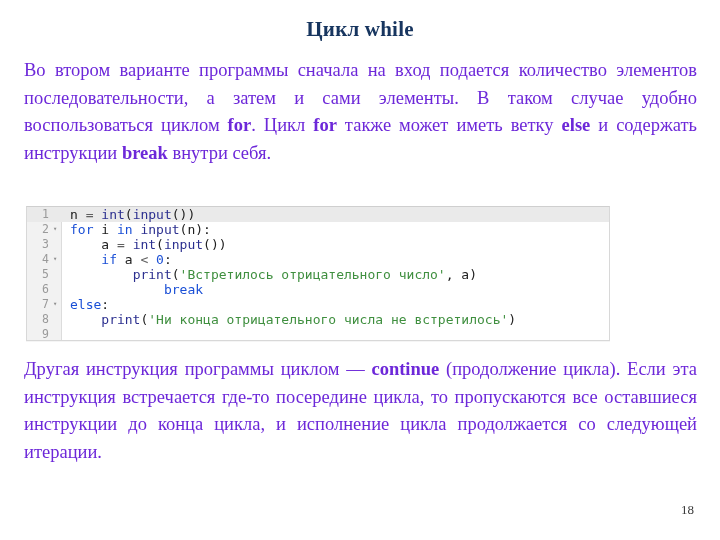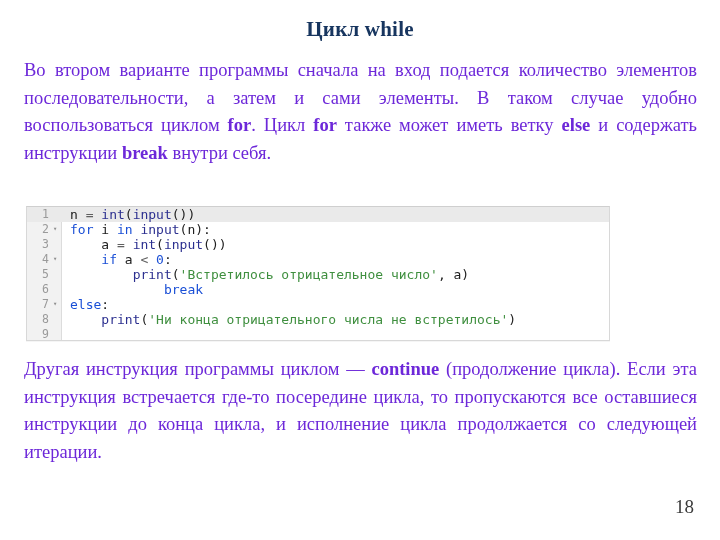--- a/index.html
+++ b/index.html
@@ -141,41 +141,41 @@
   .tok-num   { color: #1a4fd6; }
   .tok-plain { color: #202020; }
   .tok-op    { color: #606060; }
 
   
   .page-number {
     position: absolute;
     right: 26px;
     bottom: 22px;
     font-family: "Liberation Serif", "DejaVu Serif", serif;
-    font-size: 19px;
+    font-size: 13px;
     color: #3a3a3a;
   }
 </style>
 </head>
 <body>
 
 <div class="slide">
 
   <div class="slide-title">Цикл while</div>
 
   <div class="para para-top"><span>Во втором варианте программы сначала на вход подается количество элементов последовательности, а затем и сами элементы. В таком случае удобно воспользоваться циклом </span><b>for</b><span>. Цикл </span><b>for</b><span> также может иметь ветку </span><b>else</b><span> и содержать инструкции </span><b>break</b><span> внутри себя.</span></div>
 
   <div class="code-block">
     <div class="code-gutter-bg"></div>
     <div class="code-lines">
         <div class="code-row current"><span class="ln">1</span><span class="fold"></span><span class="code-text"><span class="tok-plain">n </span><span class="tok-op">= </span><span class="tok-fn">int</span><span class="tok-plain">(</span><span class="tok-fn">input</span><span class="tok-plain">())</span></span></div>
         <div class="code-row"><span class="ln">2</span><span class="fold">▾</span><span class="code-text"><span class="tok-kw">for</span><span class="tok-plain"> i </span><span class="tok-kw">in</span><span class="tok-plain"> </span><span class="tok-fn">input</span><span class="tok-plain">(n):</span></span></div>
         <div class="code-row"><span class="ln">3</span><span class="fold"></span><span class="code-text"><span class="tok-plain">    a </span><span class="tok-op">= </span><span class="tok-fn">int</span><span class="tok-plain">(</span><span class="tok-fn">input</span><span class="tok-plain">())</span></span></div>
         <div class="code-row"><span class="ln">4</span><span class="fold">▾</span><span class="code-text"><span class="tok-plain">    </span><span class="tok-kw">if</span><span class="tok-plain"> a </span><span class="tok-op">&lt; </span><span class="tok-num">0</span><span class="tok-plain">:</span></span></div>
-        <div class="code-row"><span class="ln">5</span><span class="fold"></span><span class="code-text"><span class="tok-plain">        </span><span class="tok-fn">print</span><span class="tok-plain">(</span><span class="tok-str">'Встретилось отрицательное число'</span><span class="tok-plain">, a)</span></span></div>
+        <div class="code-row"><span class="ln">5</span><span class="fold"></span><span class="code-text"><span class="tok-plain">        </span><span class="tok-fn">print</span><span class="tok-plain">(</span><span class="tok-str">'Встретилось отрицательного число'</span><span class="tok-plain">, a)</span></span></div>
         <div class="code-row"><span class="ln">6</span><span class="fold"></span><span class="code-text"><span class="tok-plain">            </span><span class="tok-kw">break</span></span></div>
         <div class="code-row"><span class="ln">7</span><span class="fold">▾</span><span class="code-text"><span class="tok-kw">else</span><span class="tok-plain">:</span></span></div>
         <div class="code-row"><span class="ln">8</span><span class="fold"></span><span class="code-text"><span class="tok-plain">    </span><span class="tok-fn">print</span><span class="tok-plain">(</span><span class="tok-str">'Ни конца отрицательного числа не встретилось'</span><span class="tok-plain">)</span></span></div>
         <div class="code-row"><span class="ln">9</span><span class="fold"></span><span class="code-text"></span></div>
       </div>
   </div>
 
   <div class="para para-bottom"><span>Другая инструкция программы циклом — </span><b>continue</b><span> (продолжение цикла). Если эта инструкция встречается где-то посередине цикла, то пропускаются все оставшиеся инструкции до конца цикла, и исполнение цикла продолжается со следующей итерации.</span></div>
 
   <div class="page-number">18</div>

